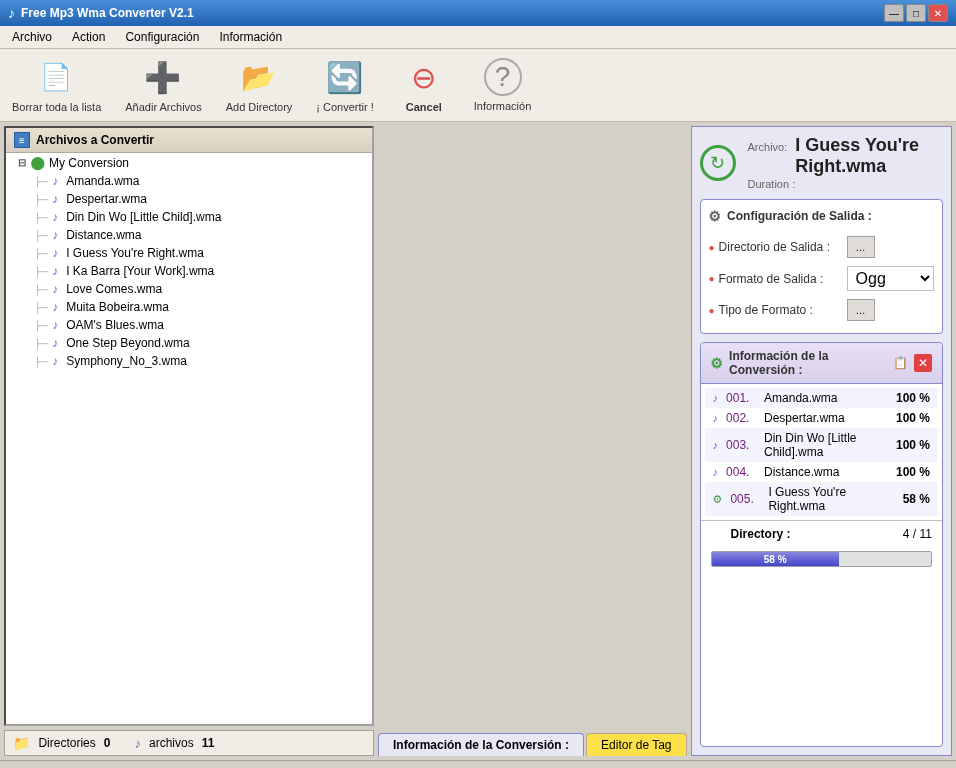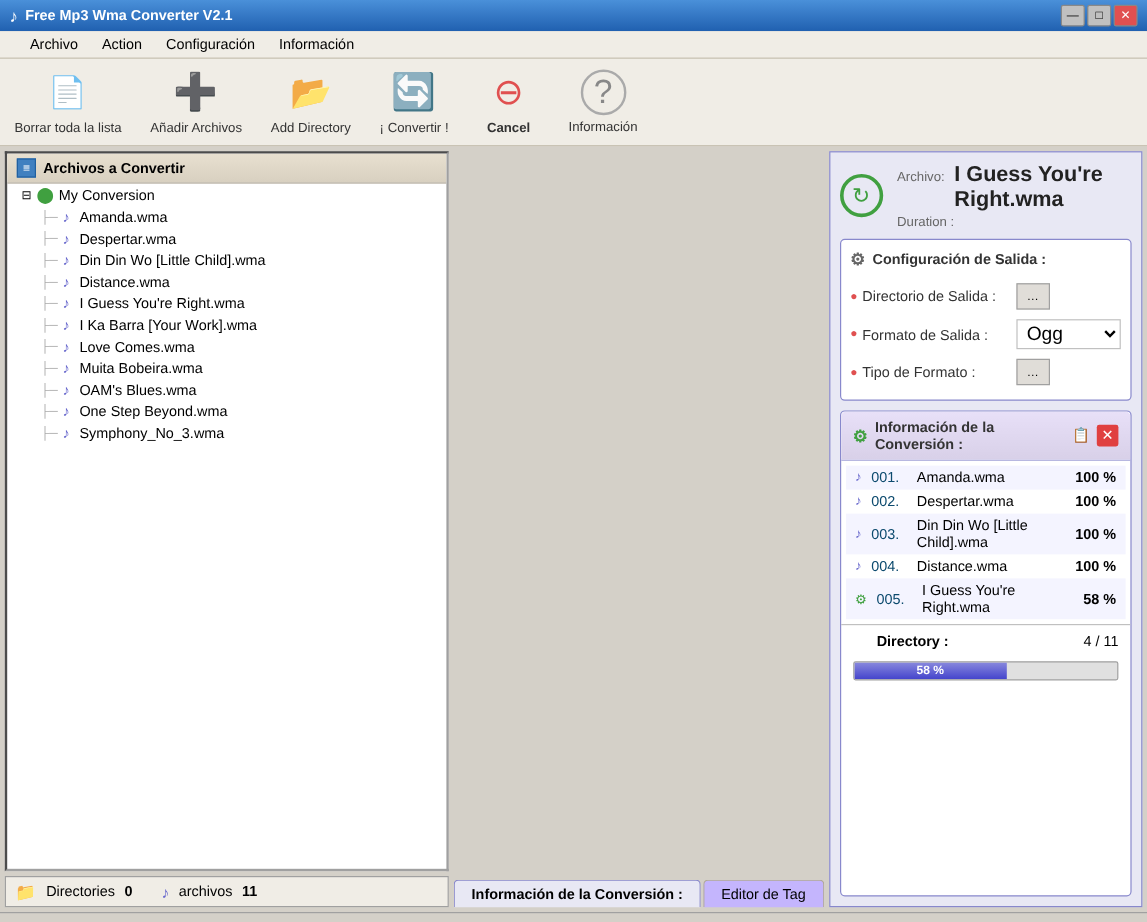--- a/index.html
+++ b/index.html
@@ -24,21 +24,21 @@
       cursor: pointer;
       font-size: 10px;
       display: flex; align-items: center; justify-content: center;
       border-radius: 2px;
     }
     .title-btn.close { background: #e05050; color: white; }
 
     .menu-bar {
       background: #f0ede6;
       border-bottom: 1px solid #c0b8a8;
-      padding: 2px 17px;
+      padding: 2px 4px;
       display: flex; gap: 4px;
     }
     .menu-item {
       padding: 2px 8px;
       cursor: pointer;
       border-radius: 2px;
     }
 
     .toolbar {
       background: #f0ede6;
@@ -119,21 +119,21 @@
       display: flex;
       flex-direction: row;
       gap: 4px;
     }
 
     .tabs-bar {
       display: flex; align-items: flex-end; gap: 2px;
     }
     .tab {
       padding: 4px 14px;
-      background: #c4b5fd;
+      background: #fde047;
       border: 1px solid #b0a898;
       border-bottom: none;
       cursor: pointer;
       border-radius: 4px 4px 0 0;
       font-size: 12px;
     }
     .tab.active {
       background: #e8e8f4;
       border-color: #8888cc;
       font-weight: bold;
@@ -241,21 +241,21 @@
       cursor: pointer; font-size: 12px;
     }
     .conv-icon-btn.red { color: white; background: #e04040; border-radius: 2px; }
 
     .conv-list { padding: 4px; }
     .conv-item {
       display: flex; align-items: center; padding: 3px 8px;
       gap: 8px;
     }
     .conv-item:nth-child(odd) { background: #f4f4ff; }
-    .conv-num { min-width: 30px; color: #0c4a6e; }
+    .conv-num { min-width: 30px; color: #701a75; }
     .conv-name { flex: 1; }
     .conv-percent { min-width: 50px; text-align: right; font-weight: bold; }
     .conv-icon { font-size: 11px; color: #6666cc; }
     .conv-icon.active { color: #40a040; }
 
     .bottom-stats {
       border-top: 1px solid #c0c0c0;
       padding: 6px 10px;
       display: flex; justify-content: space-between; align-items: center;
     }

